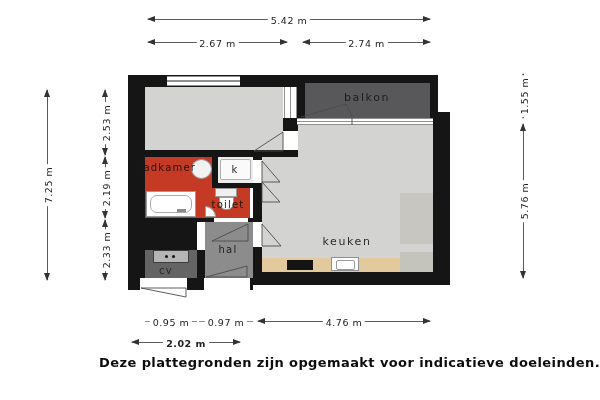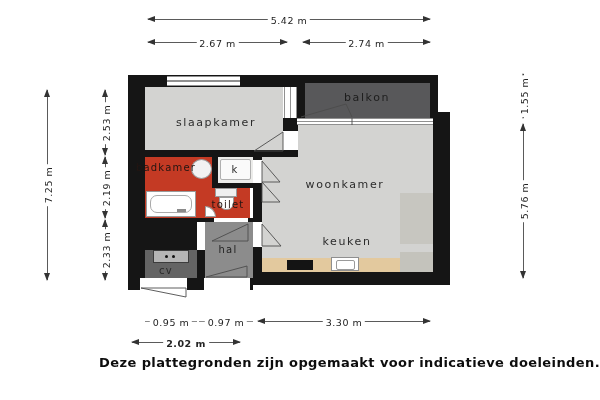--- a/index.html
+++ b/index.html
@@ -102,23 +102,21 @@
       <line x1="352" y1="118" x2="352" y2="125"></line>
       <polygon points="262,161 280,182 262,182"></polygon>
       <polygon points="262,182 280,202 262,202"></polygon>
       <polygon points="262,224 281,246 262,246"></polygon>
       <polygon points="248,224 212,241 248,241"></polygon>
       <polygon points="206,277 247,266 247,277"></polygon>
       <polygon points="141,288 186,297 186,288"></polygon>
     </g>
   </svg>
 
-  <div class="rlabel" style="left:216px;top:122px;">slaapkamer</div>
   <div class="rlabel" style="left:367px;top:97px;color:#1d1d1d;">balkon</div>
-  <div class="rlabel" style="left:345px;top:184px;">woonkamer</div>
   <div class="rlabel" style="left:347px;top:241px;">keuken</div>
   <div class="rlabel small" style="left:166px;top:167px;color:#231512;">badkamer</div>
   <div class="rlabel small" style="left:235px;top:169px;">k</div>
   <div class="rlabel small" style="left:228px;top:204px;color:#231512;text-align:right;">toilet</div>
   <div class="rlabel small" style="left:228px;top:249px;color:#232323;">hal</div>
   <div class="rlabel small" style="left:166px;top:270px;color:#2a2a2a;">cv</div>
 
   <div class="hdim" style="left:148px;top:19px;width:282px;">
     <span class="ah ah-l"></span>
     <span class="ah ah-r"></span>
@@ -169,21 +167,21 @@
 
   <div class="hdim" style="left:145px;top:321px;width:52px;border-color:#8a8a8a;">
     <span class="dlabel">0.95 m</span>
   </div>
   <div class="hdim" style="left:199px;top:321px;width:54px;border-color:#8a8a8a;">
     <span class="dlabel">0.97 m</span>
   </div>
   <div class="hdim" style="left:258px;top:321px;width:172px;">
     <span class="ah ah-l"></span>
     <span class="ah ah-r"></span>
-    <span class="dlabel">3.30 m</span>
+    <span class="dlabel">4.76 m</span>
   </div>
   <div class="hdim" style="left:132px;top:342px;width:108px;font-weight:bold;">
     <span class="ah ah-l"></span>
     <span class="ah ah-r"></span>
     <span class="dlabel">2.02 m</span>
   </div>
 
   <div class="disclaimer" style="top:355px;text-align:right;">Deze plattegronden zijn opgemaakt voor indicatieve doeleinden.</div>
 
 </div>

